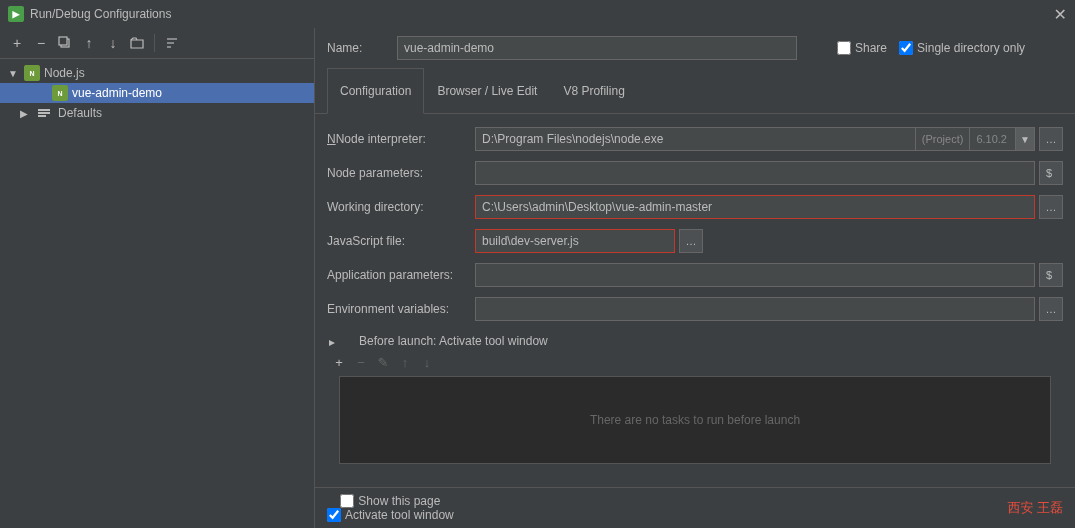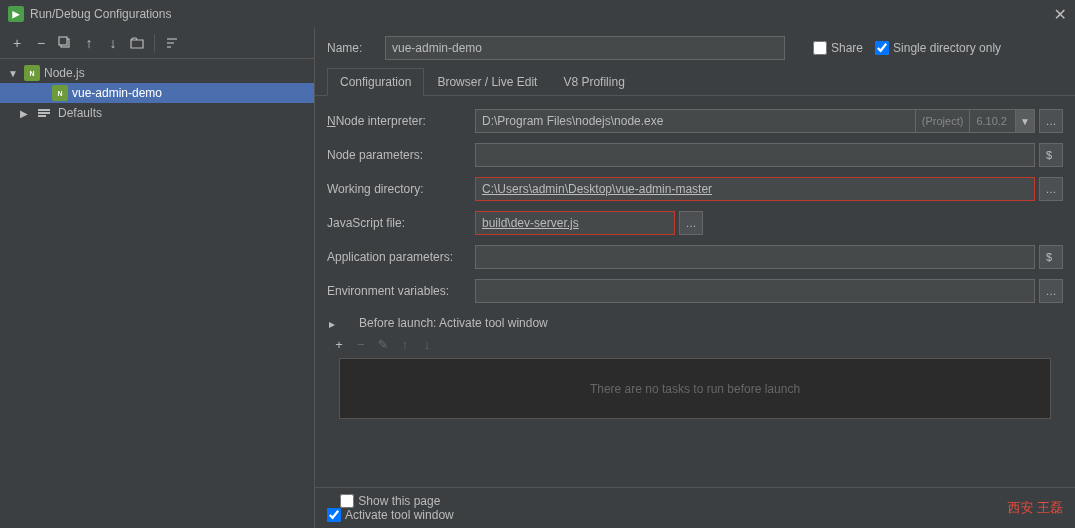--- a/index.html
+++ b/index.html
@@ -109,21 +109,21 @@
     .right-panel {
       flex: 1;
       background: #3c3f41;
       display: flex;
       flex-direction: column;
     }
     .name-row {
       display: flex;
       align-items: center;
       padding: 8px 12px;
-      gap: 8px;
+      gap: 20px;
       background: #3c3f41;
     }
     .name-label {
       color: #bbb;
       min-width: 50px;
     }
     .name-input {
       flex: 1;
       max-width: 400px;
       height: 24px;
@@ -151,21 +151,21 @@
       width: 14px; height: 14px;
     }
     
     .tabs-bar {
       display: flex;
       border-bottom: 1px solid #555;
       background: #3c3f41;
       padding: 0 12px;
     }
     .tab {
-      padding: 6px 12px;
+      padding: 15px 12px;
       color: #bbb;
       cursor: pointer;
       border: 1px solid transparent;
       border-bottom: none;
       font-size: 12px;
     }
     .tab.active {
       background: #3c3f41;
       color: #bbb;
       border-color: #555;
@@ -203,21 +203,20 @@
       height: 24px;
       background: #45494a;
       border: 1px solid #666;
       color: #bbb;
       padding: 0 6px;
       font-size: 12px;
       outline: none;
     }
     .form-input.highlighted {
       border-color: #c0392b;
-      text-decoration: underline;
     }
     .form-input-group {
       display: flex;
       flex: 1;
       align-items: center;
     }
     .input-main {
       flex: 1;
       height: 24px;
       background: #45494a;
@@ -295,21 +294,21 @@
       border: none;
       color: #bbb;
       cursor: pointer;
       display: flex; align-items: center; justify-content: center;
       font-size: 13px;
     }
     .mini-btn.disabled { color: #666; cursor: default; }
     .tasks-box {
       border: 1px solid #555;
       background: #2b2b2b;
-      height: 61px;
+      height: 88px;
       display: flex;
       align-items: center;
       justify-content: center;
       color: #666;
       font-size: 12px;
       margin-left: 12px;
       margin-right: 12px;
     }
     
     .bottom-bar {

